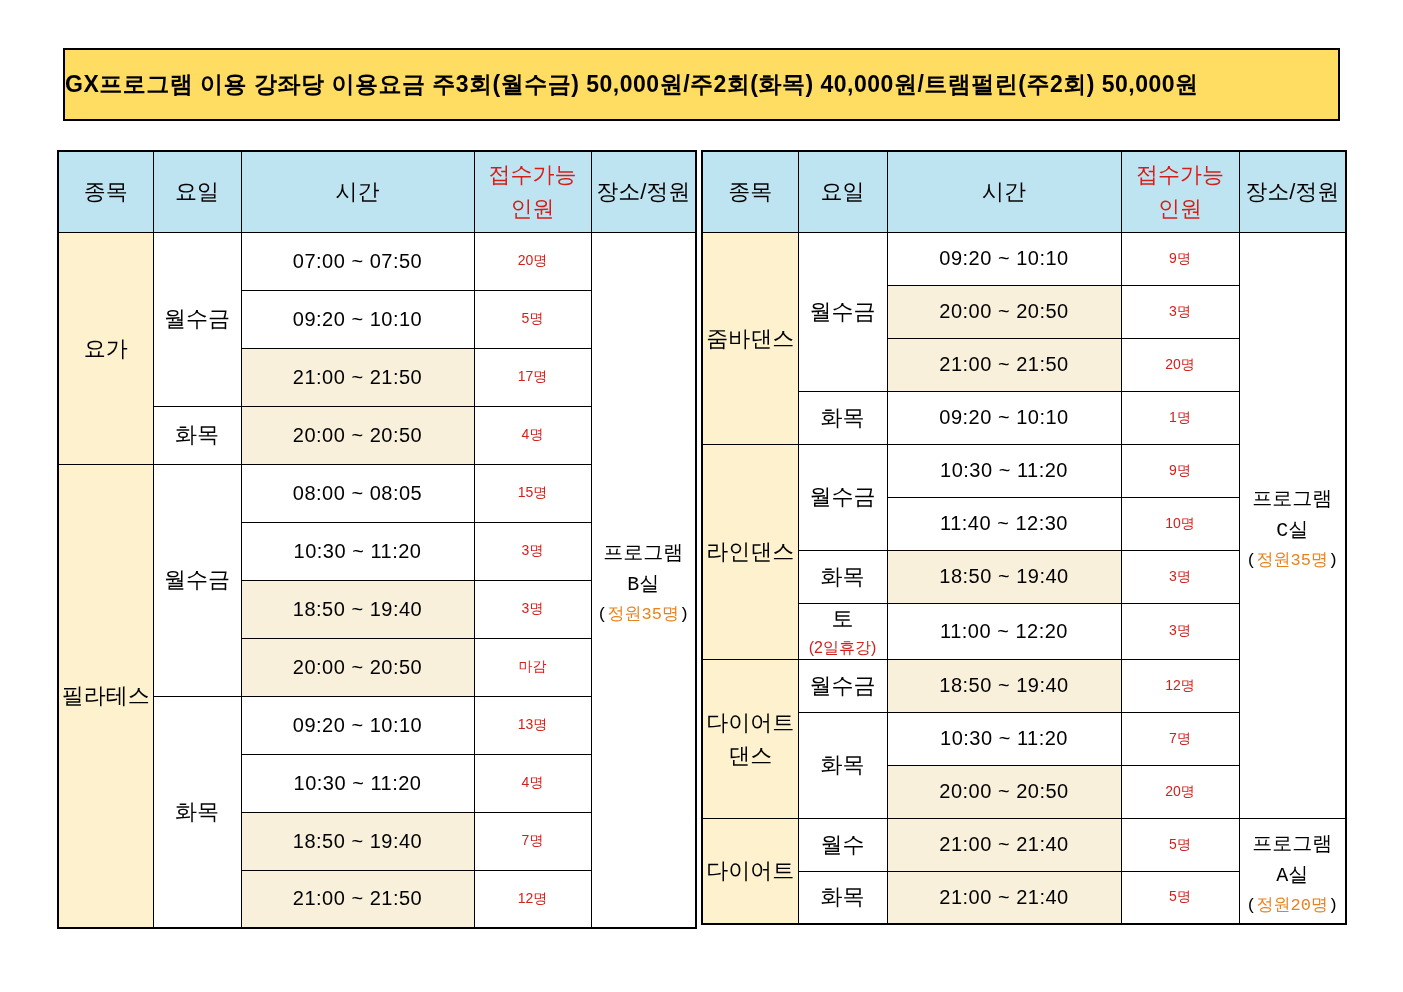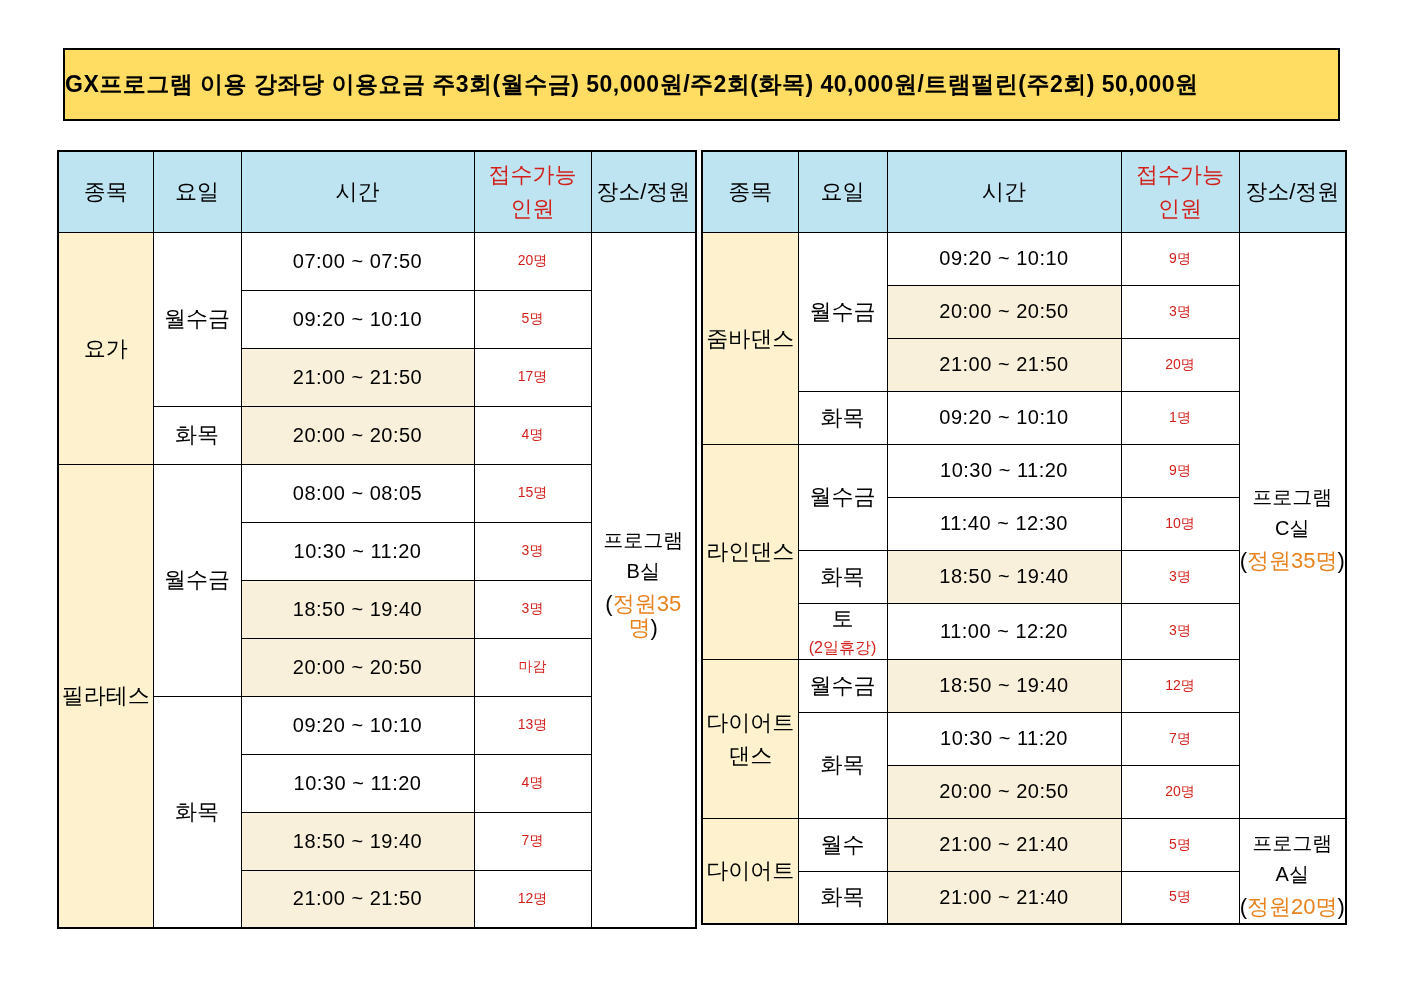--- a/index.html
+++ b/index.html
@@ -40,23 +40,23 @@
   th{
     background:var(--header-bg);font-weight:normal;font-size:22px;color:#000;
   }
   th .cap-hdr{color:var(--red);line-height:1.55;}
   td.category-cell{background:var(--category-bg);font-size:22px;line-height:1.5;padding:0 4px;}
   td.day-cell{background:#fff;font-size:22px;}
   td.day-cell .day-note{color:var(--red);font-size:16px;margin-top:4px;}
   td.time-cell{background:#fff;font-size:20px;letter-spacing:0.5px;}
   td.time-cell.hl{background:var(--highlight-bg);}
   td.capacity-cell{background:#fff;color:var(--red);font-size:14px;}
-  td.location-cell{background:#fff;font-size:20px;line-height:1.1;}
+  td.location-cell{background:#fff;font-size:20px;line-height:1.1;font-family:Liberation Mono, monospace;}
   td.location-cell .loc-line{margin:9px 0;}
-  td.location-cell .loc-cap{font-size:22px;margin-top:10px;}
+  td.location-cell .loc-cap{font-size:17px;margin-top:10px;}
   td.location-cell .loc-cap .cap-mid{color:var(--orange);}
 </style>
 </head>
 <body>
 
 <div class="banner">
   <span>GX프로그램 이용 강좌당 이용요금 주3회(월수금) 50,000원/주2회(화목) 40,000원/트램펄린(주2회) 50,000원</span>
 </div>
 
 <table class="sched" id="table-left">

